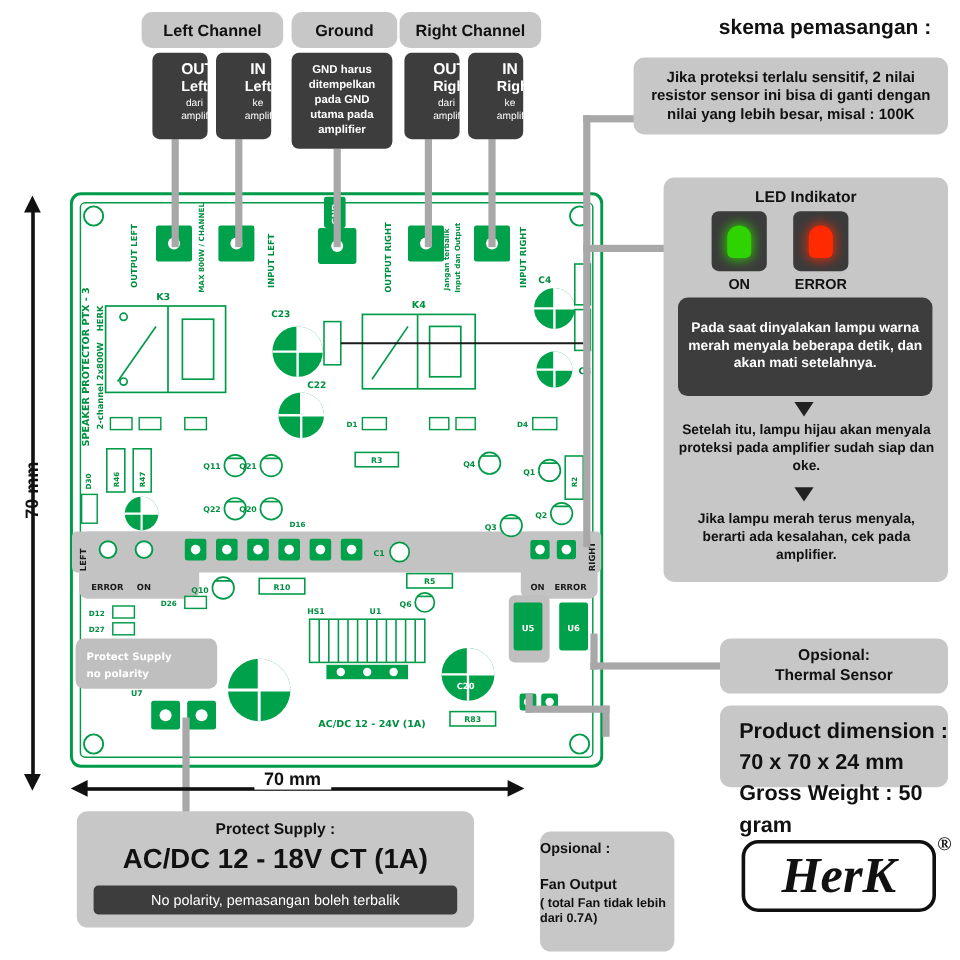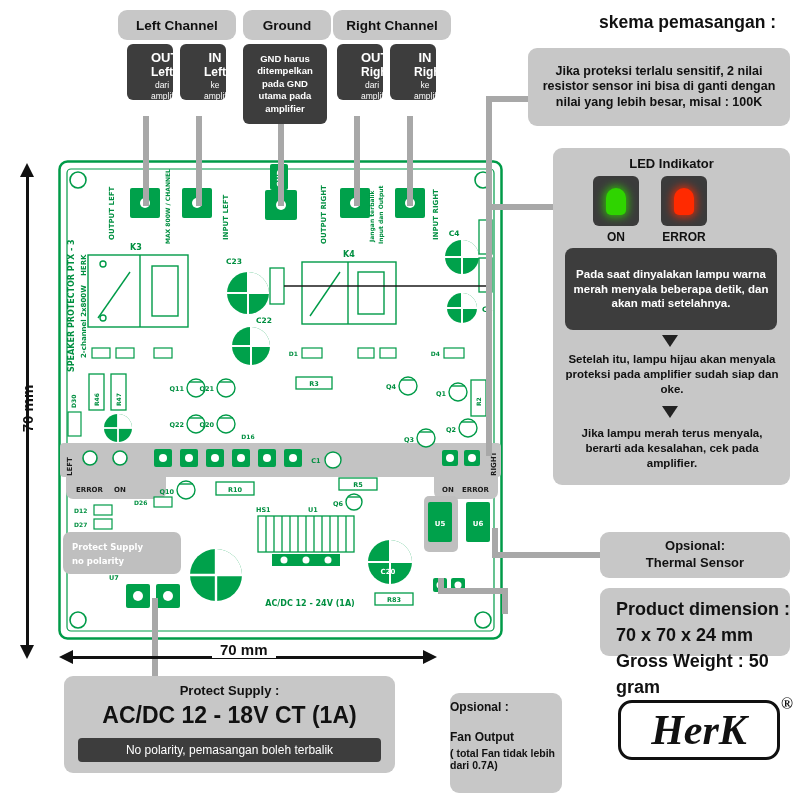--- a/index.html
+++ b/index.html
@@ -6,21 +6,21 @@
   html,body { background:#fff; }
   body { font-family:"Liberation Sans","DejaVu Sans",sans-serif; color:#111; }
   #canvas { position:relative; width:800px; height:800px; background:#fff; overflow:hidden; }
   .abs { position:absolute; }
   .b { font-weight:bold; }
   .graybox { position:absolute; background:#c7c7c7; border-radius:9px; }
   .darkbox { position:absolute; background:#3d3d3d; border-radius:6px; color:#fff; text-align:center; }
   .gline { position:absolute; background:#a8a8a8; }
   .ctr { display:flex; align-items:center; justify-content:center; text-align:center; }
   .callout-title { font-size:13.5px; font-weight:bold; }
-  .io-box { width:46px; height:56px; padding-top:7px; line-height:1.15;padding-left:24px; }
+  .io-box { width:46px; height:72px; padding-top:7px; line-height:1.15;padding-left:24px; }
   .io-big { font-size:13px; font-weight:bold; }
   .io-big2 { font-size:12px; font-weight:bold; }
   .io-small { font-size:8.5px; margin-top:1px; }
   .led-chip { position:absolute; width:46px; height:50px; background:#3b3b3b; border-radius:6px;
               display:flex; align-items:center; justify-content:center; }
   .dome { width:20px; height:27px; border-radius:10px 10px 5px 5px; }
   .dome.green { background:#2fd400; box-shadow:0 0 9px 2px rgba(47,212,0,.8); }
   .dome.red { background:#ff2a00; box-shadow:0 0 9px 2px rgba(255,42,0,.8); }
   .tri-down { position:absolute; width:0; height:0; border-left:8px solid transparent;
               border-right:8px solid transparent; border-top:12px solid #222; }
@@ -345,21 +345,21 @@
   </div>
   <div class="darkbox io-box" style="left:390px;top:44px">
     <div class="io-big">IN</div>
     <div class="io-big2">Right</div>
     <div class="io-small">ke</div>
     <div class="io-small">amplifier</div>
   </div>
 
   <div class="abs b" style="left:580px;top:12px;width:215px;text-align:center;font-size:17.5px">skema pemasangan :</div>
 
-  <div class="graybox ctr" style="left:528px;top:48px;width:262px;height:78px;font-size:12.5px;font-weight:bold;padding:20px 10px;line-height:1.25">Jika proteksi terlalu sensitif, 2 nilai resistor sensor ini bisa di ganti dengan nilai  yang lebih besar, misal : 100K</div>
+  <div class="graybox ctr" style="left:528px;top:48px;width:262px;height:64px;font-size:12.5px;font-weight:bold;padding:20px 10px;line-height:1.25">Jika proteksi terlalu sensitif, 2 nilai resistor sensor ini bisa di ganti dengan nilai  yang lebih besar, misal : 100K</div>
 
   <div class="graybox" style="left:553px;top:148px;width:237px;height:337px">
     <div class="abs b" style="left:0;top:8px;width:237px;text-align:center;font-size:13px">LED Indikator</div>
     <div class="led-chip" style="left:40px;top:28px">
       <div class="dome green"></div>
     </div>
     <div class="led-chip" style="left:108px;top:28px">
       <div class="dome red"></div>
     </div>
     <div class="abs b" style="left:40px;top:82px;width:46px;text-align:center;font-size:12px">ON</div>

